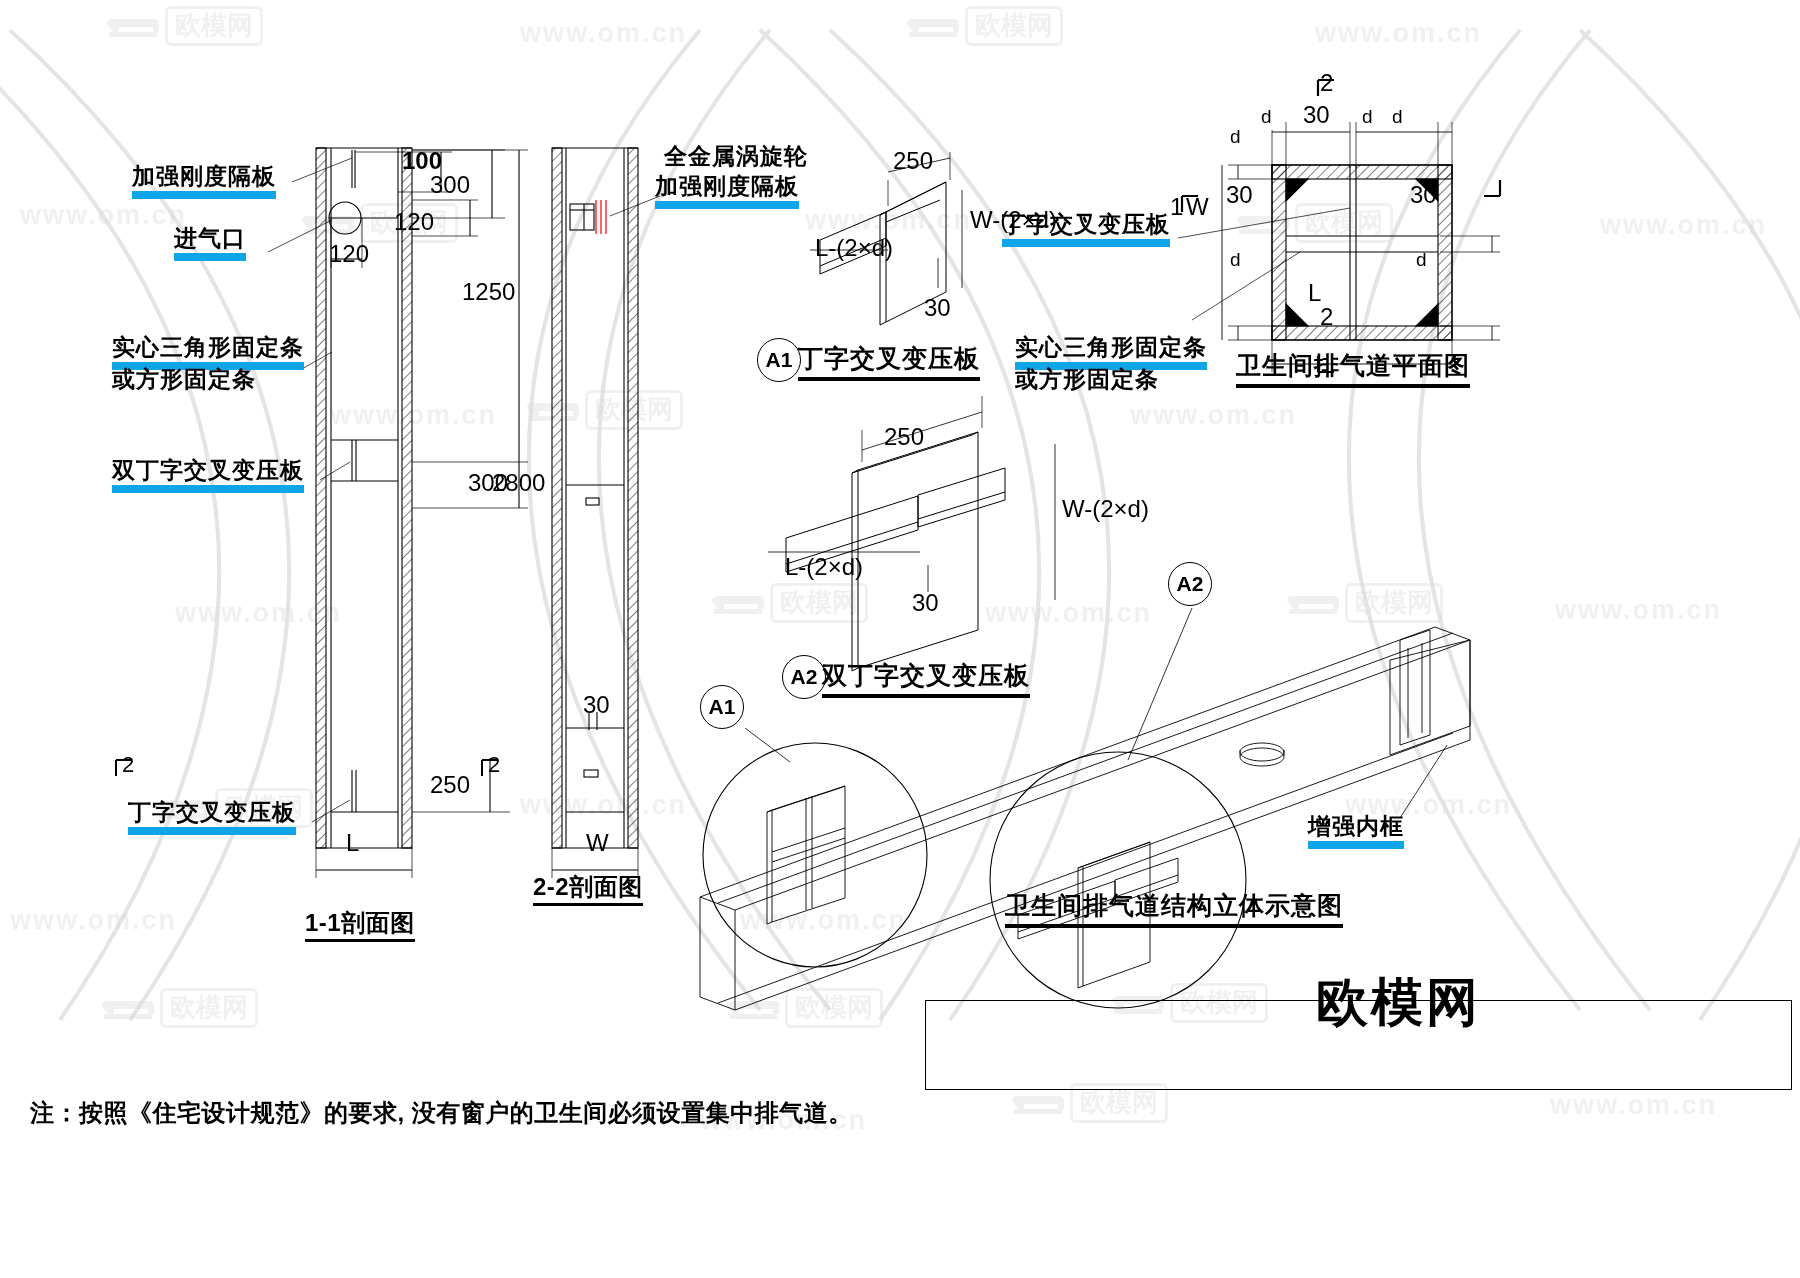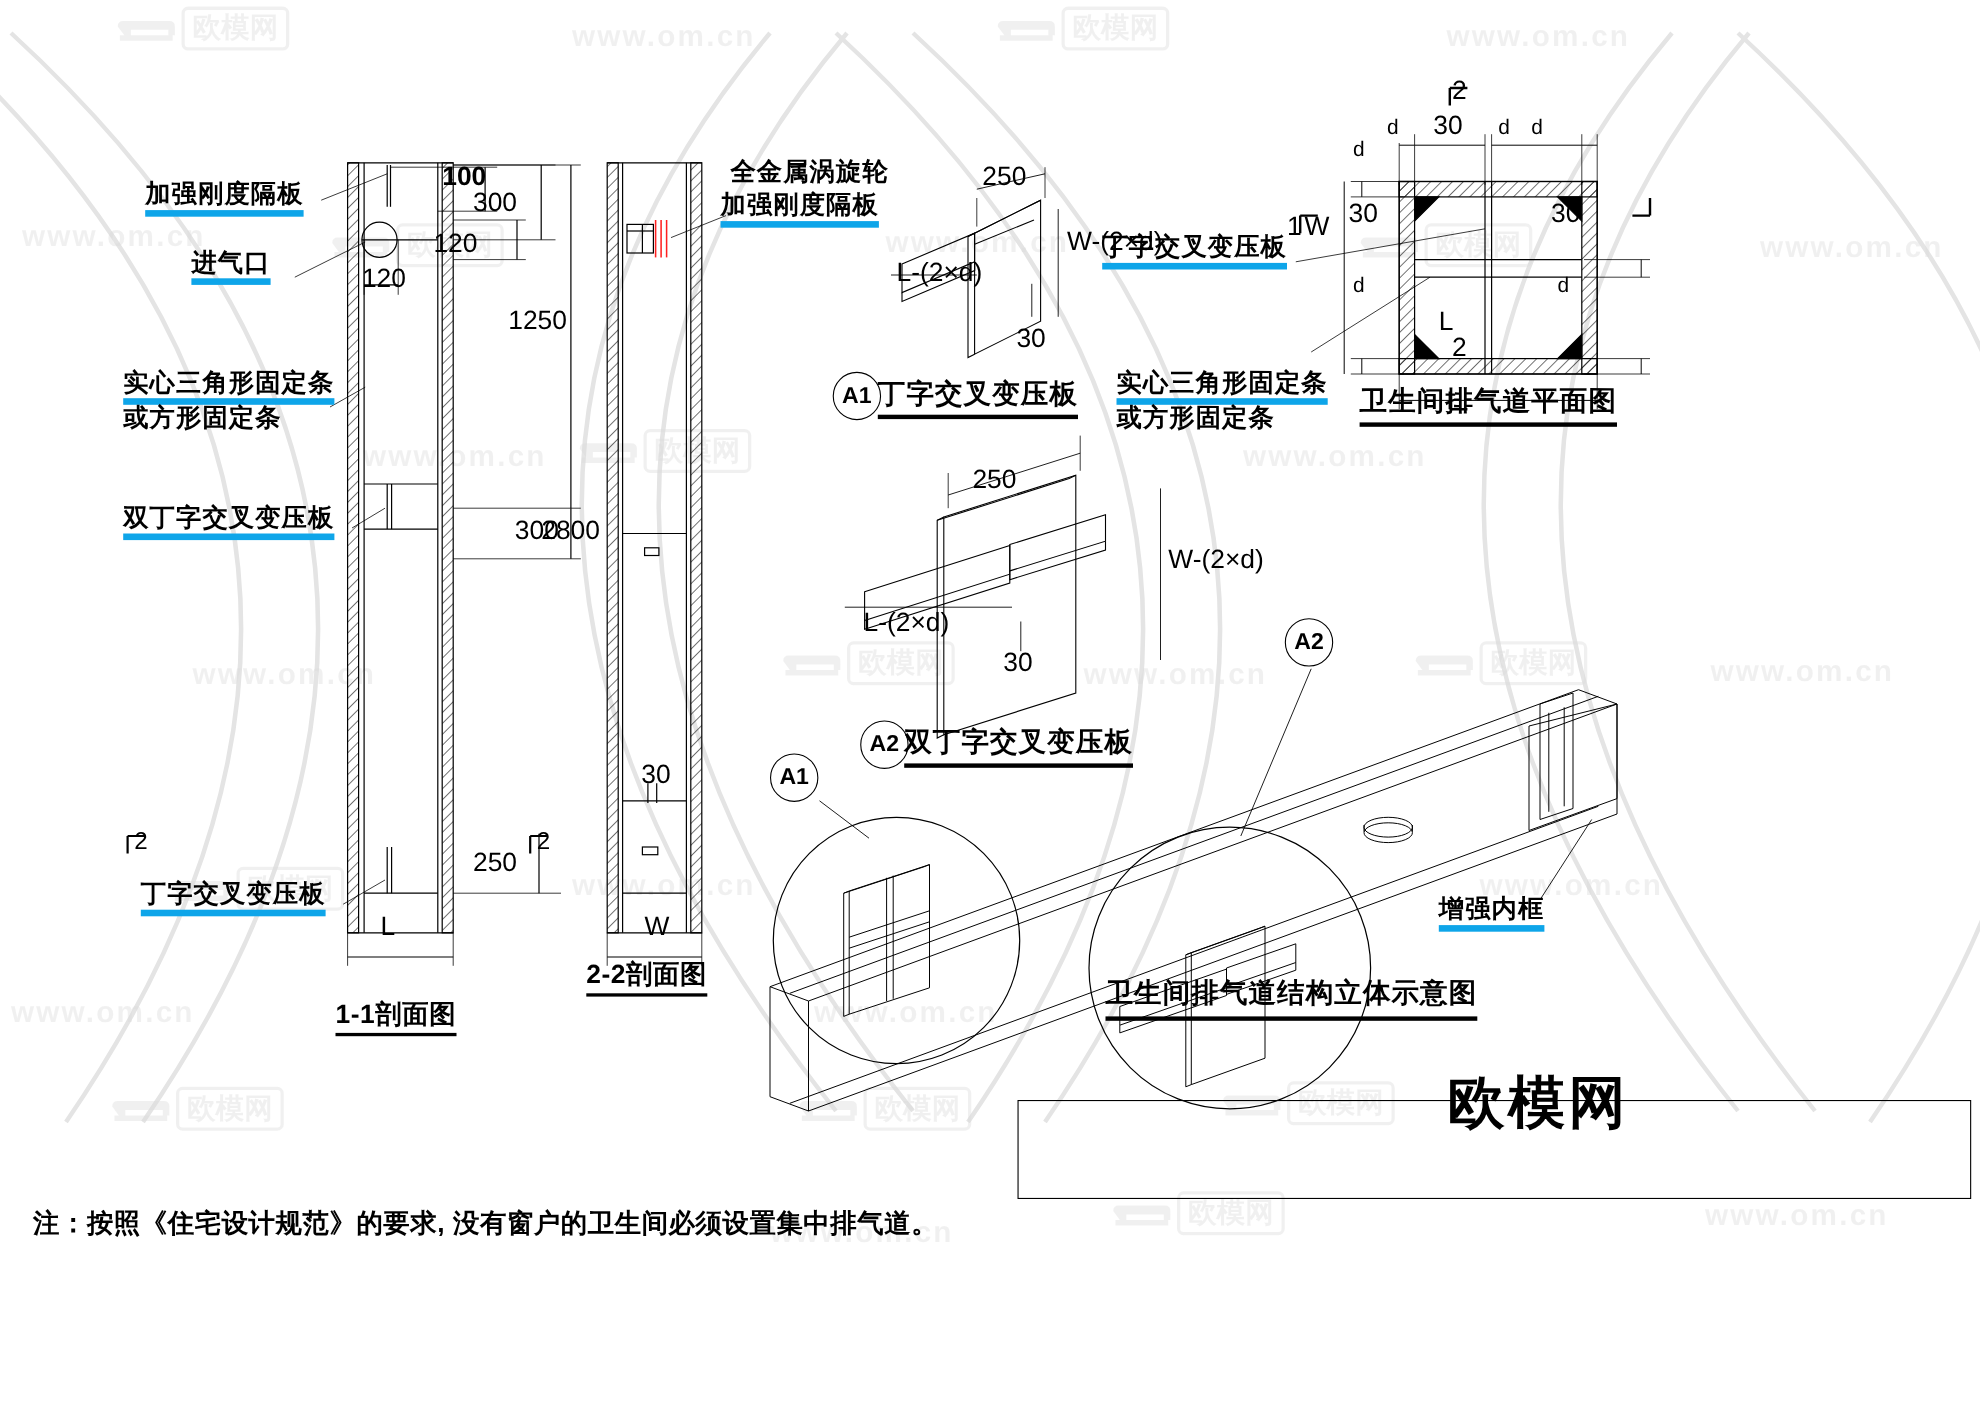--- a/index.html
+++ b/index.html
@@ -47,21 +47,21 @@
   }
   
   .lbl {
     position: absolute;
     font-family: "Liberation Sans", "DejaVu Sans", sans-serif;
     color: #000;
     white-space: nowrap;
     line-height: 1.22;
   }
   .cn { font-size: 23px; font-weight: 700; letter-spacing: 1px; }
-  .cn-u { border-bottom: 6px solid #0ea5e9; padding-bottom:1px; }
+  .cn-u { border-bottom: 8px solid #0ea5e9; padding-bottom:1px; }
   .num { font-size: 22px; font-weight: 400; font-family: "Liberation Sans", sans-serif;}
   .num-sm { font-size: 19px; }
   .num-lg { font-size: 24px; }
   .title-cn {
     font-size: 25px; font-weight: 700; letter-spacing:1px;
     border-bottom: 4px solid #000; padding-bottom: 3px;
   }
   .sect-title {
     font-size: 24px; font-weight: 700; letter-spacing:0.5px;
     border-bottom: 3px solid #000; padding-bottom: 2px;
@@ -516,21 +516,21 @@
   <div class="lbl num-lg" style="left:884px; top:422px;">250</div>
   <div class="lbl num-lg" style="left:1062px; top:494px;">W-(2×d)</div>
   <div class="lbl num-lg" style="left:785px; top:552px;">L-(2×d)</div>
   <div class="lbl num-lg" style="left:912px; top:588px;">30</div>
   <div class="bubble" style="left:782px; top:655px;">A2</div>
   <div class="lbl title-cn" style="left:822px; top:660px;">双丁字交叉变压板</div>
 
   <div class="bubble" style="left:700px; top:685px;">A1</div>
   <div class="bubble" style="left:1168px; top:562px;">A2</div>
   <div class="lbl cn cn-u" style="left:1308px; top:812px;">增强内框</div>
-  <div class="lbl title-cn" style="left:1005px; top:890px;font-family:Liberation Mono, monospace;">卫生间排气道结构立体示意图</div>
+  <div class="lbl title-cn" style="left:1005px; top:890px;">卫生间排气道结构立体示意图</div>
 
   <div class="lbl note" style="left:30px; top:1098px;">注：按照《住宅设计规范》的要求, 没有窗户的卫生间必须设置集中排气道。</div>
 
   <div class="titleblock" style="left:925px; top:1000px; width:865px; height:88px;"></div>
 
   <div class="brand" style="left:1316px; top:968px;">欧模网</div>
 
 </div>
 
 </body></html>

